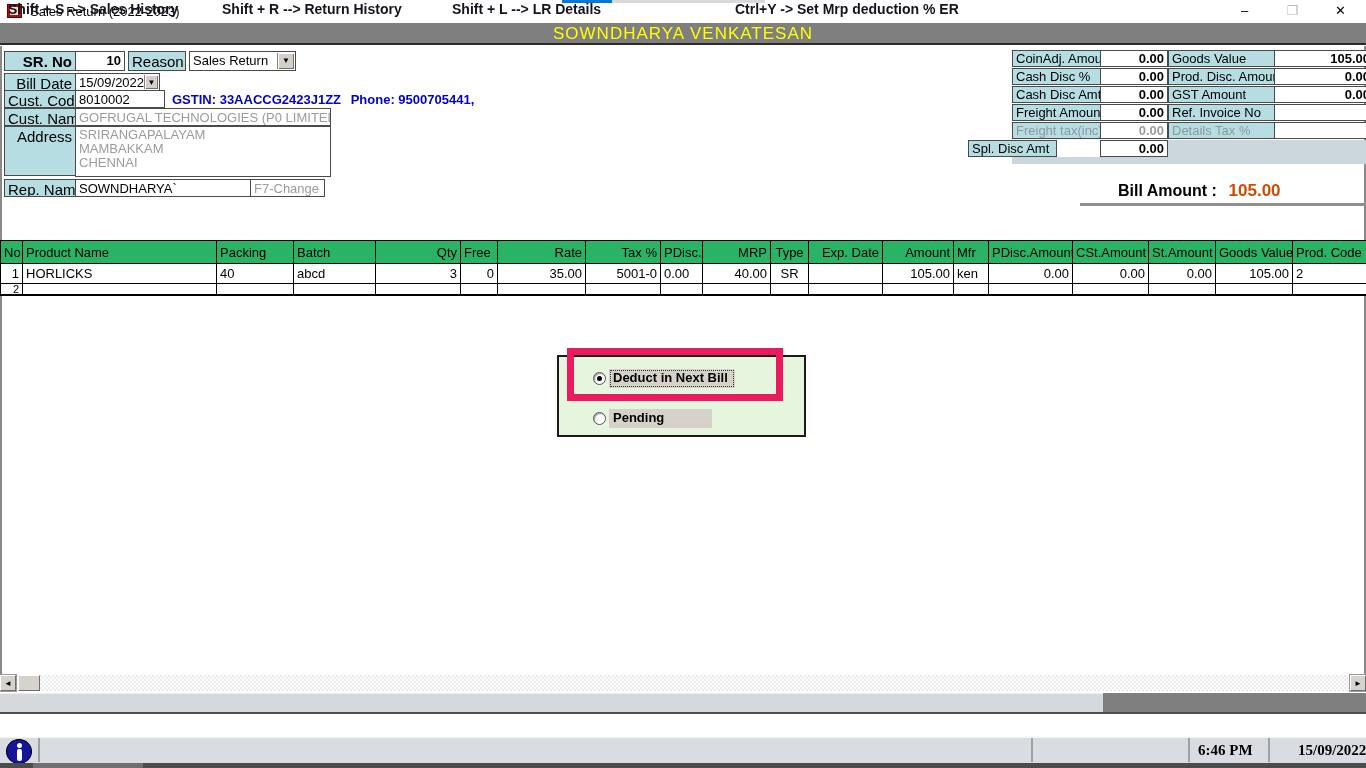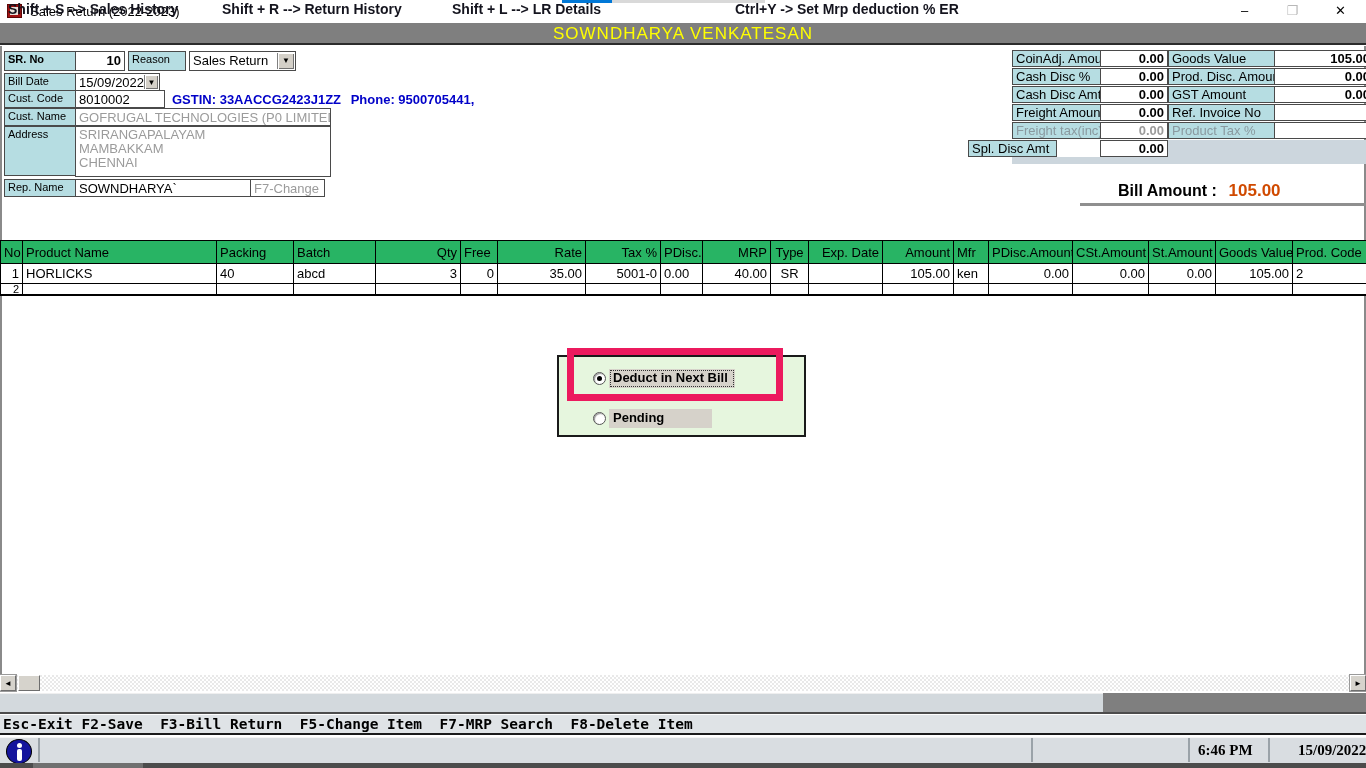--- a/index.html
+++ b/index.html
@@ -22,21 +22,21 @@
 
   
   .banner { left:0; top:23px; width:1366px; height:22px; background:#7f7f7f; border-bottom:2px solid #2b2b2b; text-align:center; }
   .banner span { color:#ffff00; font-size:17px; line-height:21px; letter-spacing:1px; }
 
   
   .edge-l { left:0; top:46px; width:2px; height:630px; background:#8a8a8a; }
   .edge-r { left:1364px; top:46px; width:2px; height:630px; background:#8a8a8a; }
 
   
-  .lbl { background:#b6dde2; border:1px solid #4a4a4a; padding:1px 3px; font-size:11px; overflow:hidden; white-space:nowrap; }
+  .lbl { background:#b6dde2; border:1px solid #4a4a4a; padding:1px 3px; font-size:15px; overflow:hidden; white-space:nowrap;text-align:right; }
   .field { background:#fff; border:1px solid #4a4a4a; padding:1px 3px; font-size:13px; overflow:hidden; white-space:nowrap; }
   .field.dim { color:#9b9b9b; }
   .bold { font-weight:bold; }
   .rt { text-align:right; }
   .combo-btn { position:absolute; right:1px; top:1px; bottom:1px; width:17px; background:#d4d0c8;
     border-left:1px solid #808080; font-size:8px; line-height:16px; text-align:center; color:#000;
     box-shadow: inset 1px 1px 0 #fff, inset -1px -1px 0 #707070; }
   .gstin { color:#0000c8; font-weight:bold; font-size:13px; white-space:nowrap; }
 
   
@@ -158,21 +158,21 @@
   <div class="slbl" style="left:1168px; top:86px; width:107px;">GST Amount</div>
   <div class="sval" style="left:1274px; top:86px; width:100px;">0.00</div>
 
   <div class="slbl" style="left:1012px; top:104px; width:89px;">Freight Amount</div>
   <div class="sval" style="left:1100px; top:104px; width:68px;">0.00</div>
   <div class="slbl" style="left:1168px; top:104px; width:107px;">Ref. Invoice No</div>
   <div class="sval" style="left:1274px; top:104px; width:100px;"></div>
 
   <div class="slbl dis" style="left:1012px; top:122px; width:89px;">Freight tax(inc)</div>
   <div class="sval dis" style="left:1100px; top:122px; width:68px;">0.00</div>
-  <div class="slbl dis" style="left:1168px; top:122px; width:107px;">Product Tax %</div>
+  <div class="slbl dis" style="left:1168px; top:122px; width:107px;">Details Tax %</div>
   <div class="sval dis" style="left:1274px; top:122px; width:100px;"></div>
 
   <div class="abs filler" style="left:1168px; top:140px; width:198px; height:24px;"></div>
   <div class="abs filler" style="left:1012px; top:157px; width:156px; height:7px;"></div>
   <div class="slbl" style="left:968px; top:140px; width:89px;">Spl. Disc Amt</div>
   <div class="sval" style="left:1100px; top:140px; width:68px;">0.00</div>
 
   <div class="abs" style="left:1118px; top:181px; white-space:nowrap;">
     <span class="bill-label">Bill Amount :</span>
     <span class="bill-value" style="margin-left:8px;">105.00</span>
@@ -281,23 +281,20 @@
     <div class="scrollbtn" style="left:1350px;">►</div>
   </div>
 
   <div class="abs hintbar"></div>
   <div class="abs hintbar-dark"></div>
   <div class="hint" style="left:8px;">Shift + S --&gt; Sales History</div>
   <div class="hint" style="left:222px;">Shift + R --&gt; Return History</div>
   <div class="hint" style="left:452px;">Shift + L --&gt; LR Details</div>
   <div class="hint" style="left:735px;">Ctrl+Y -&gt; Set Mrp deduction % ER</div>
 
-  <div class="abs escbar">
-    <div class="esc-text">Esc-Exit F2-Save  F3-Bill Return  F5-Change Item  F7-MRP Search  F8-Delete Item</div>
-  </div>
 
   <div class="abs statusbar"></div>
   <div class="status-cell" style="left:0; top:738px; width:40px;"></div>
   <div class="status-cell" style="left:40px; top:738px; width:993px;"></div>
   <div class="status-cell" style="left:1033px; top:738px; width:157px;"></div>
   <div class="status-cell" style="left:1190px; top:738px; width:80px;">
     <div class="status-text">6:46 PM</div>
   </div>
   <div class="status-cell" style="left:1290px; top:738px; width:76px; border-right:none;">
     <div class="status-text">15/09/2022</div>

